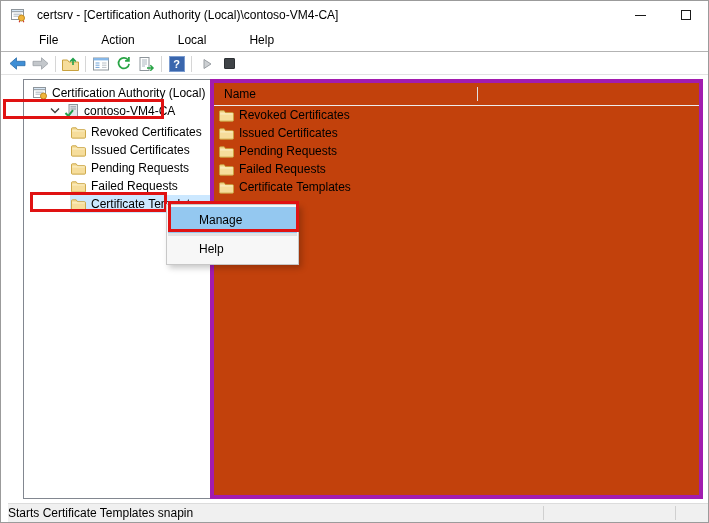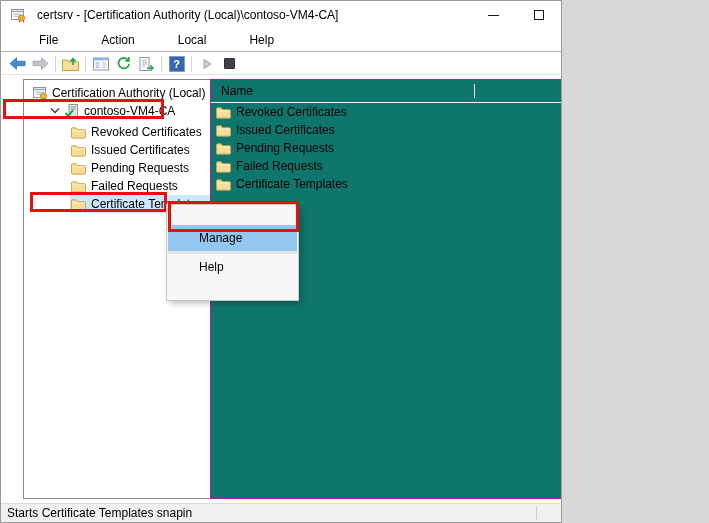--- a/index.html
+++ b/index.html
@@ -1,18 +1,18 @@
 <!DOCTYPE html>
 <html><head>
 <meta charset="utf-8">
 <style>
   * { margin:0; padding:0; box-sizing:border-box; }
   html,body { background:#d8d8d8; }
   body { font-family:"Liberation Sans","DejaVu Sans",sans-serif; font-size:12px; color:#000; }
-  .window { position:relative; width:562px; height:523px; background:#fff; border:1px solid #9b9b9b; overflow:hidden; }
+  .window { position:relative; width:709px; height:523px; background:#fff; border:1px solid #9b9b9b; overflow:hidden; }
 
   
   .titlebar { position:absolute; top:0; left:0; right:0; height:28px; display:flex; align-items:center; padding-left:8px; background:#fff; }
   .title-text { margin-left:7px; white-space:nowrap; }
   .win-controls { position:absolute; right:0; top:0; height:28px; display:flex; }
   .win-btn { width:45px; height:28px; display:flex; align-items:center; justify-content:center; }
   .min-glyph { width:11px; height:0; border-top:1px solid #1a1a1a; display:block; }
   .max-glyph { width:10px; height:10px; border:1px solid #1a1a1a; display:block; }
 
   
@@ -21,46 +21,46 @@
 
   
   .toolbar { position:absolute; top:52px; left:0; right:0; height:22px; display:flex; align-items:center; padding-left:5px; border-bottom:1px solid #e3e3e3; background:#fff; }
   .tb-btn { width:23px; height:20px; display:flex; align-items:center; justify-content:center; }
   .tb-sep { width:1px; height:16px; background:#d6d6d6; margin:0 3px; }
   .help-box { width:16px; height:16px; background:#3a66ad; border:1px solid #7b9cd0; color:#fff; font-weight:bold; font-size:11px; display:flex; align-items:center; justify-content:center; }
   .stop-box { width:11px; height:11px; background:#3f4347; border:1px solid #2c2f33; border-radius:1px; }
 
   
   .tree-panel { position:absolute; left:2px; top:78px; width:201px; height:420px; border:1px solid #828790; background:#fff; padding-top:4px; overflow:hidden;margin-left:20px; }
-  .list-panel { position:absolute; left:209px; top:78px; width:493px; height:420px; border:1px solid #a21caf; background:#0f766e; }
+  .list-panel { position:absolute; left:209px; top:78px; width:493px; height:420px; border:4px solid #a21caf; background:#c2410c; }
 
   .tree-row { height:18px; display:flex; align-items:center; white-space:nowrap; }
   .row-inner { display:flex; align-items:center; height:100%; }
   .root-row { padding-left:7px; }
   .ca-row { padding-left:23px; }
   .child-row { padding-left:46px; }
   .child-row.first { margin-top:3px; }
   .chevron { width:16px; display:flex; justify-content:center; align-items:center; }
   .icon { width:17px; height:16px; display:flex; align-items:center; justify-content:center; margin-right:4px; flex:none; }
   .tree-row .label, .list-row .label { white-space:nowrap; }
   .tree-row.selected .row-inner { background:#cce8ff; padding-right:34px; }
 
   .list-header { height:23px; display:flex; align-items:center; padding-left:10px; border-bottom:1px solid #ededed; position:relative; }
   .col-divider { position:absolute; left:263px; top:4px; bottom:4px; width:1px; background:#e0e0e0; }
   .list-row { height:18px; display:flex; align-items:center; padding-left:4px; }
 
   
-  .context-menu { position:absolute; left:165px; top:203px; width:133px; background:#f7f7f7; border:1px solid #c8c8c8; padding:20px 1px; z-index:10; box-shadow:3px 3px 6px rgba(0,0,0,0.22); }
+  .context-menu { position:absolute; left:165px; top:203px; width:133px; background:#f7f7f7; border:1px solid #c8c8c8; padding:2px 1px; z-index:10; box-shadow:3px 3px 6px rgba(0,0,0,0.22); }
   .menu-row { height:26px; line-height:26px; padding-left:31px; position:relative; }
   .menu-row.highlighted { background:#94c8f0; }
   .menu-sep { height:1px; background:#e2e2e2; }
   .submenu-arrow { position:absolute; right:9px; top:8px; }
 
   
-  .statusbar { position:absolute; left:0; right:0; bottom:0; height:19px; background:#f0f0f0; border-top:1px solid #dcdcdc; display:flex; align-items:center; padding-left:6px; }
+  .statusbar { position:absolute; left:7px; right:0; bottom:0; height:19px; background:#f0f0f0; border-top:1px solid #dcdcdc; display:flex; align-items:center; }
   .status-div { position:absolute; top:2px; bottom:2px; width:1px; background:#d0d0d0; }
   .status-div.d1 { left:535px; }
   .status-div.d2 { left:667px; }
 
   
   .annotation { position:absolute; border:3px solid #e01212; pointer-events:none; background:transparent; }
   .ann-ca { left:2px; top:98px; width:161px; height:20px; z-index:5; }
   .ann-ct { left:29px; top:191px; width:137px; height:20px; z-index:5; }
   .ann-manage { left:167px; top:200px; width:131px; height:31px; z-index:20; }
 

